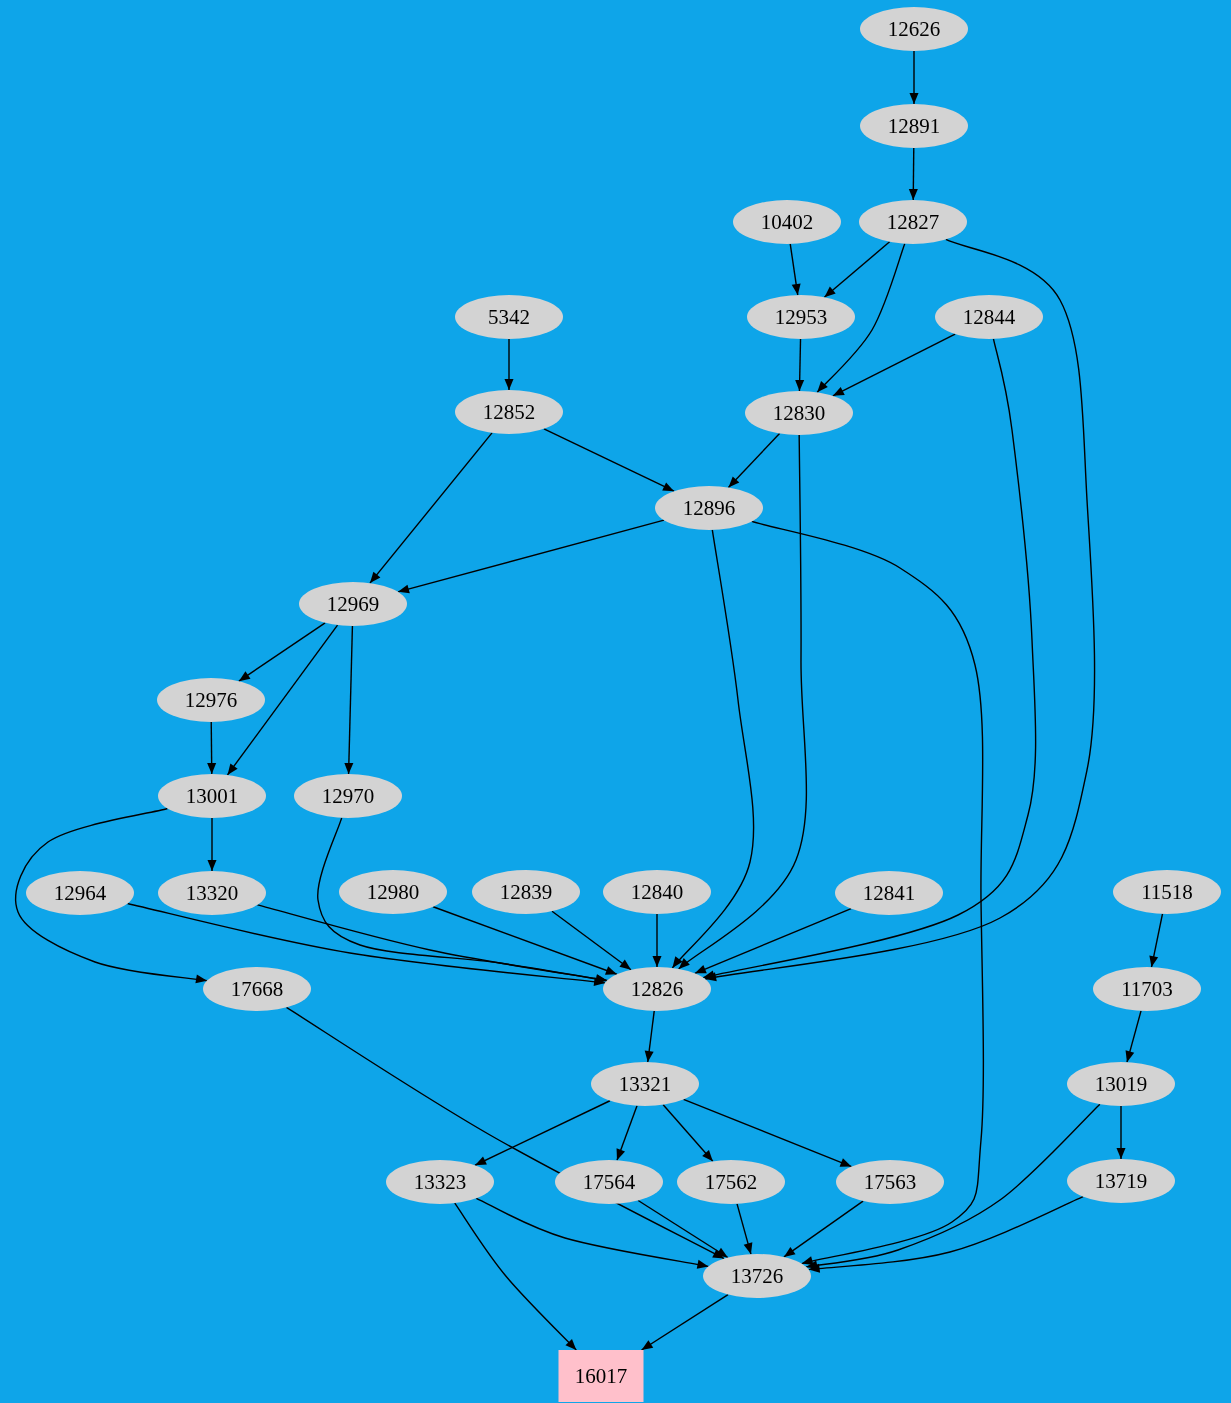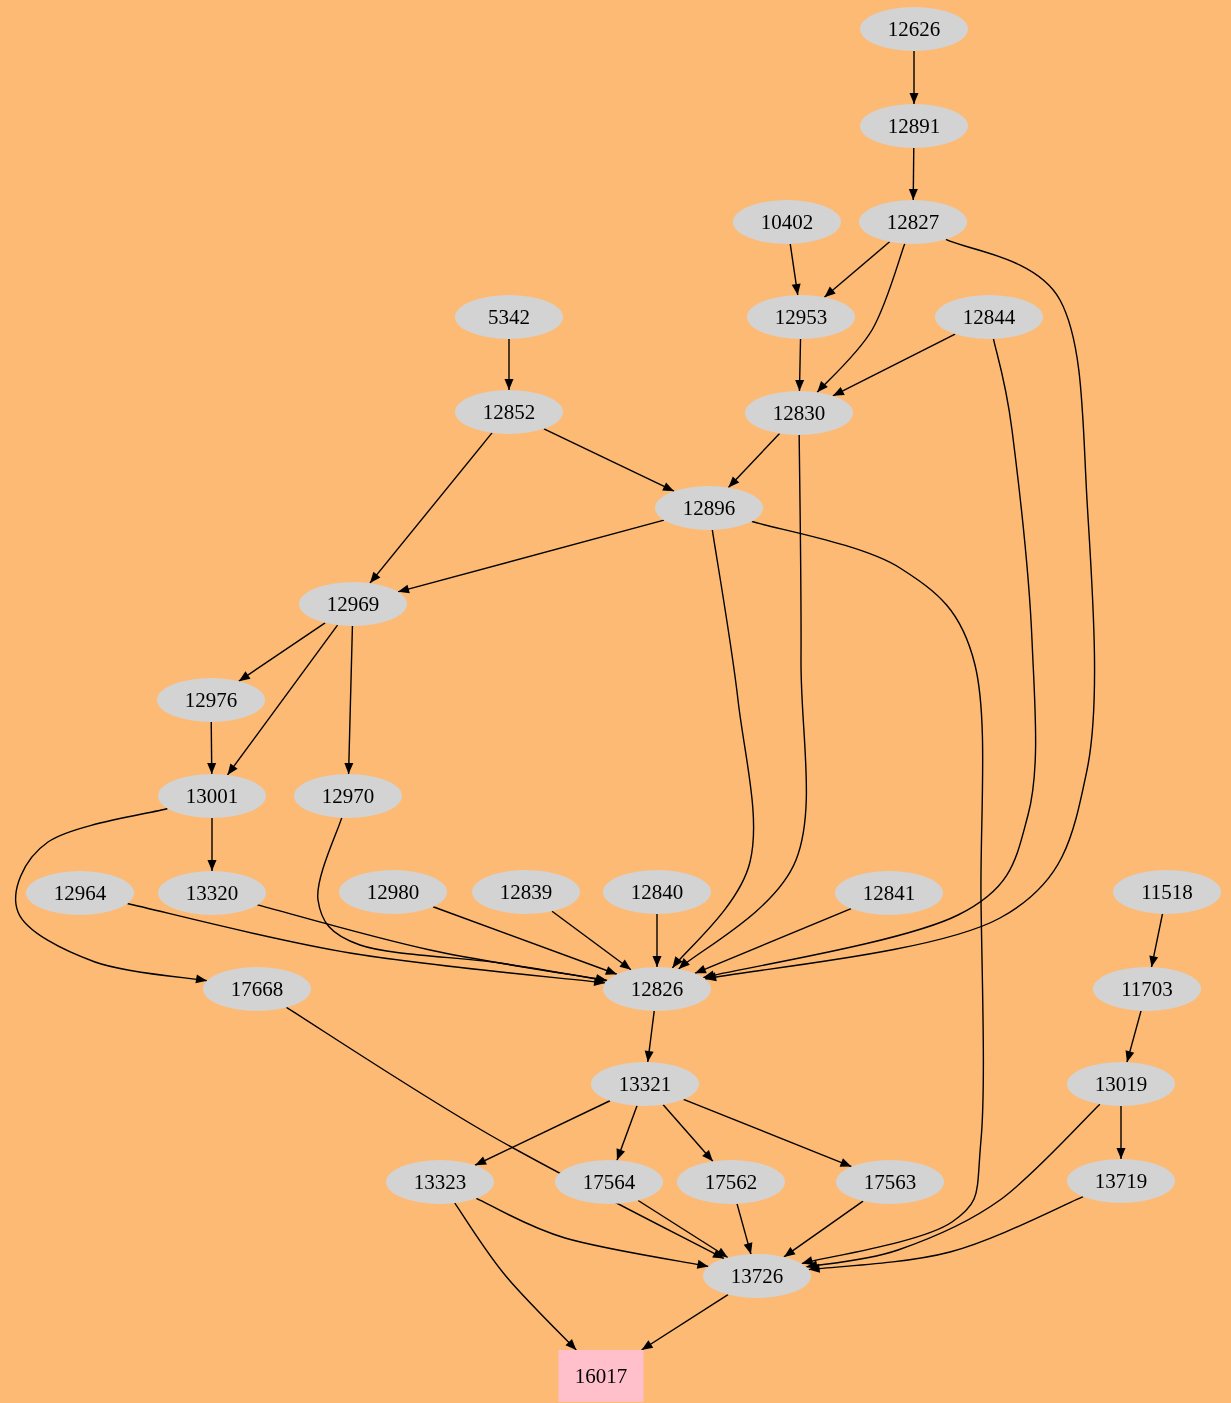--- a/index.html
+++ b/index.html
@@ -23,21 +23,21 @@
   }
   .node text {
     font-family: "Liberation Serif", "DejaVu Serif", serif;
     font-size: 21px;
     text-anchor: middle;
   }
 </style>
 </head>
 <body>
 
-<div class="canvas" style="background: #fdba74;">
+<div class="canvas" style="background: #0ea5e9;">
   <svg width="1231" height="1403" viewBox="0 0 1231 1403" xmlns="http://www.w3.org/2000/svg">
     <defs>
       <marker id="arrow" viewBox="0 0 10 10" refX="10" refY="5" markerWidth="13" markerHeight="11" orient="auto" markerUnits="userSpaceOnUse">
         <path d="M0,0.9 L10,5 L0,9.1 z" fill="#000000"></path>
       </marker>
     </defs>
     <g>
         <g class="edge">
           <path d="M914,51 L914,104" stroke="#000000" marker-end="url(#arrow)"></path>
         </g>

